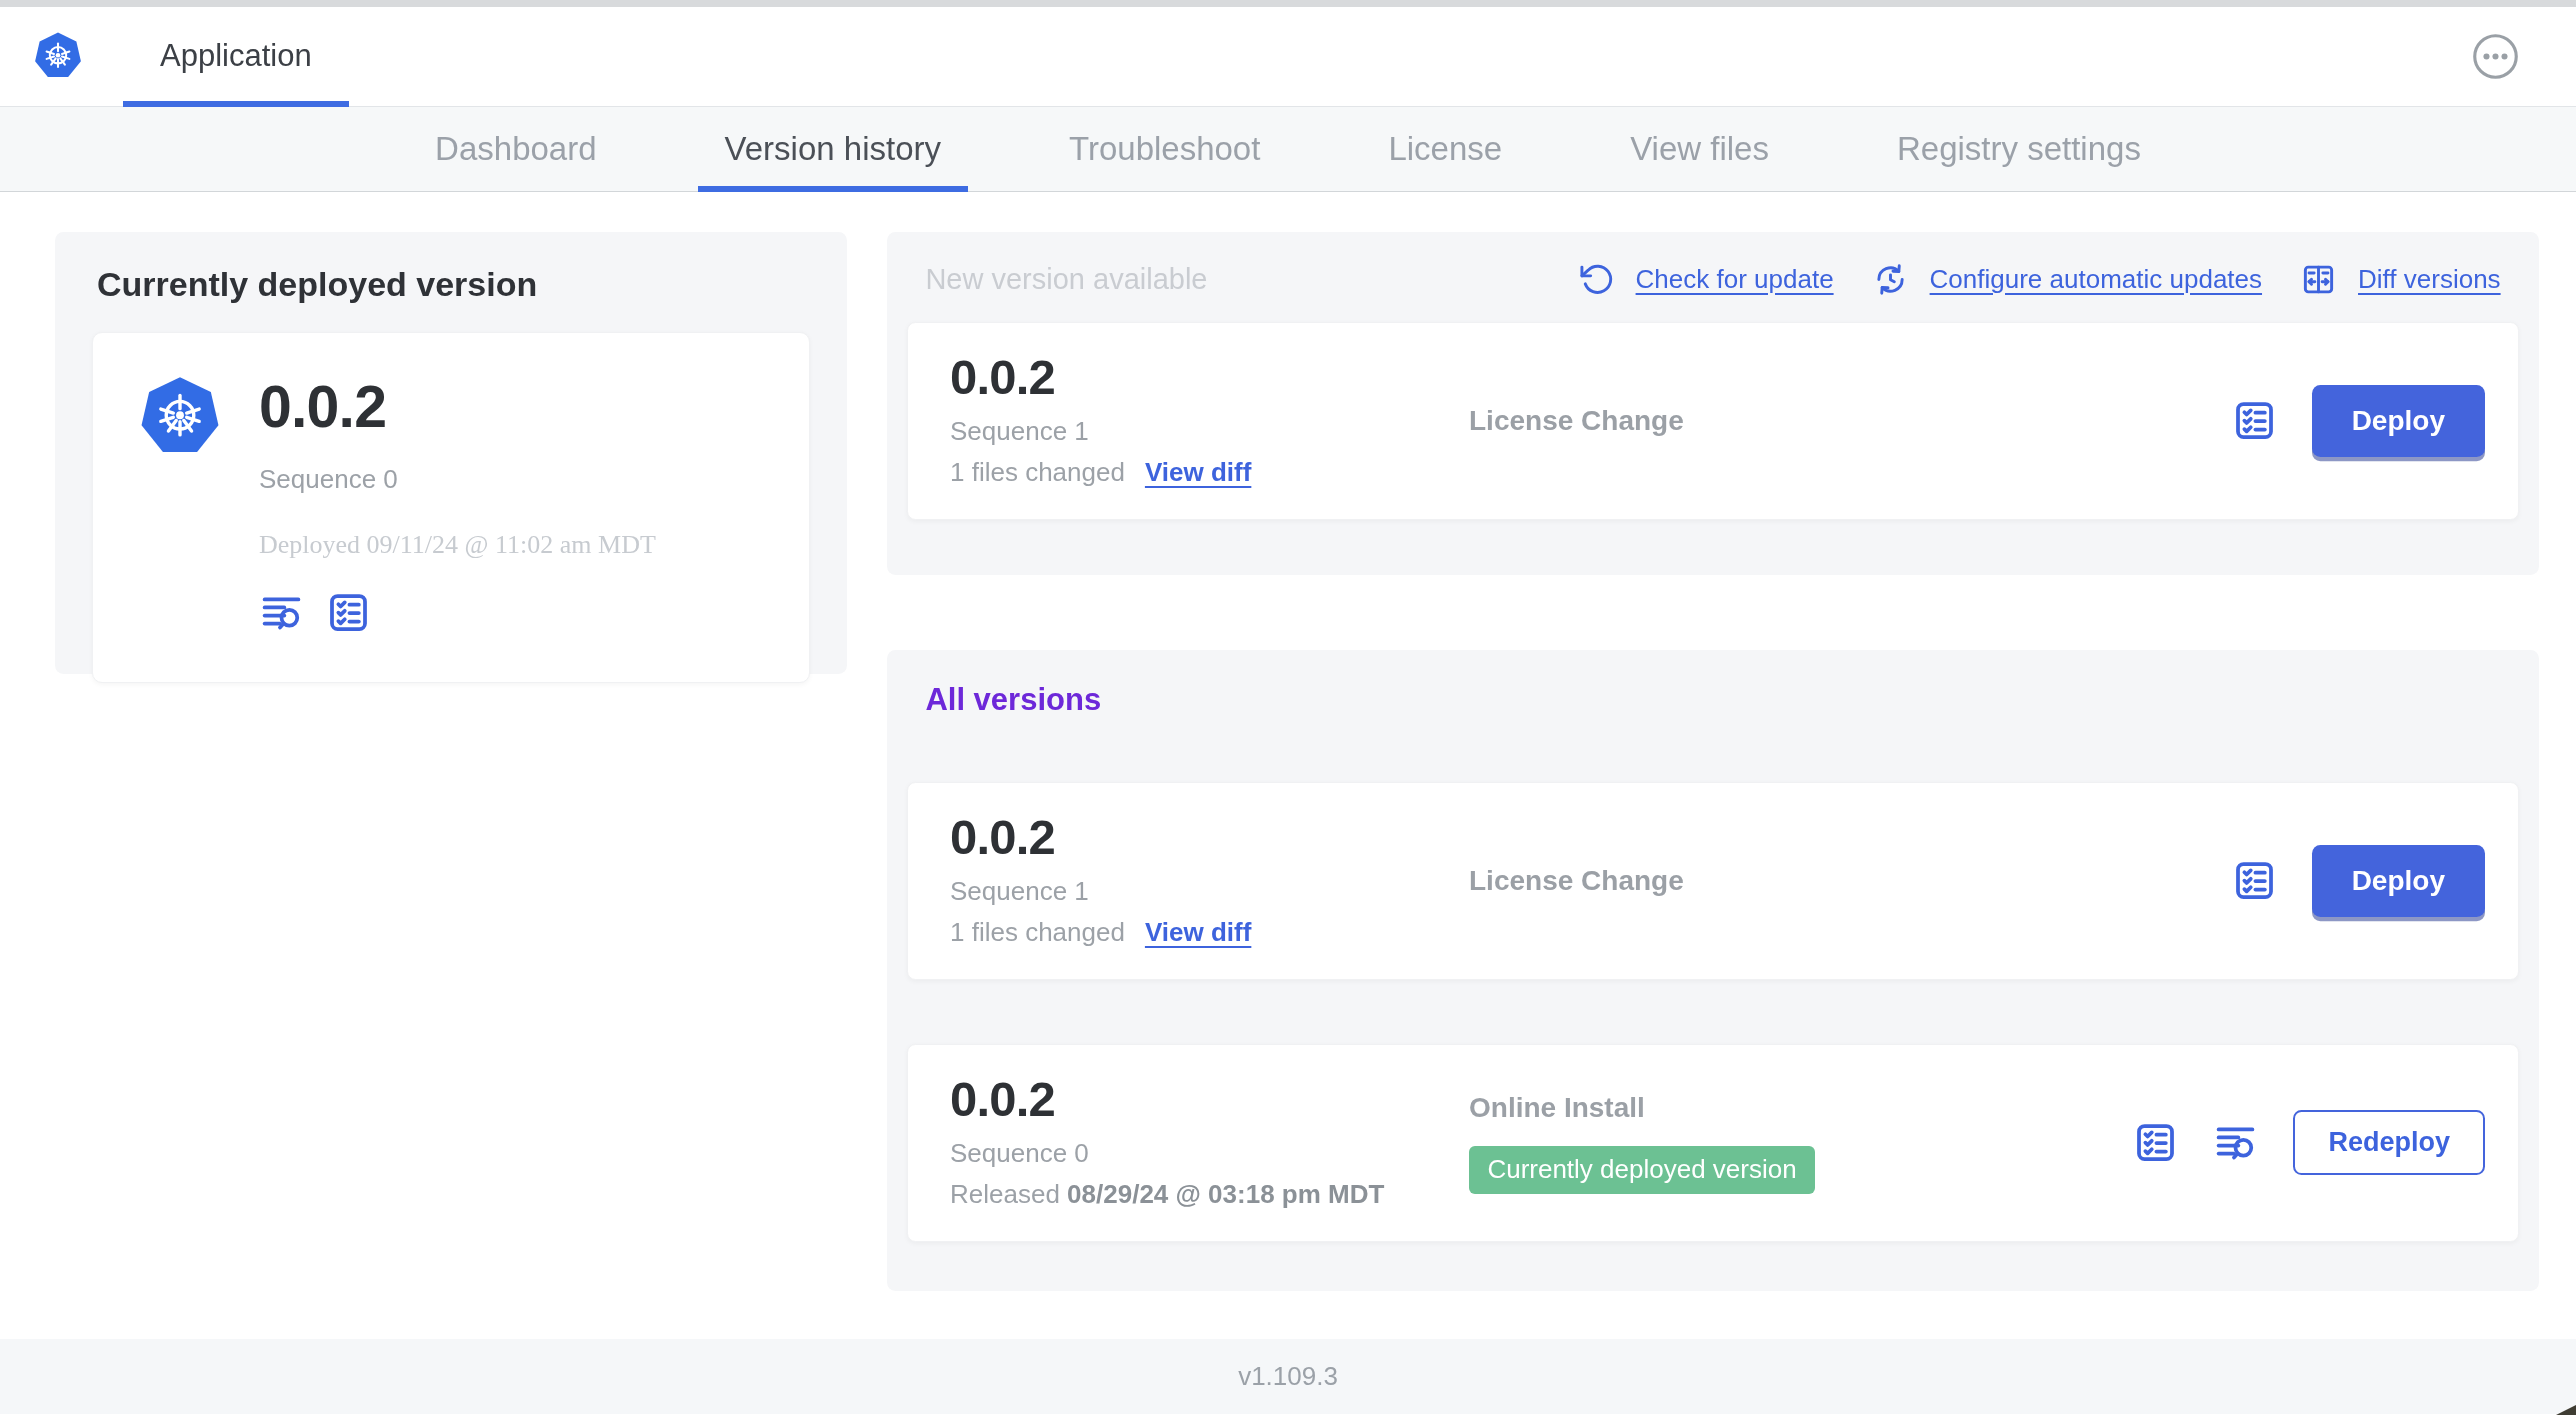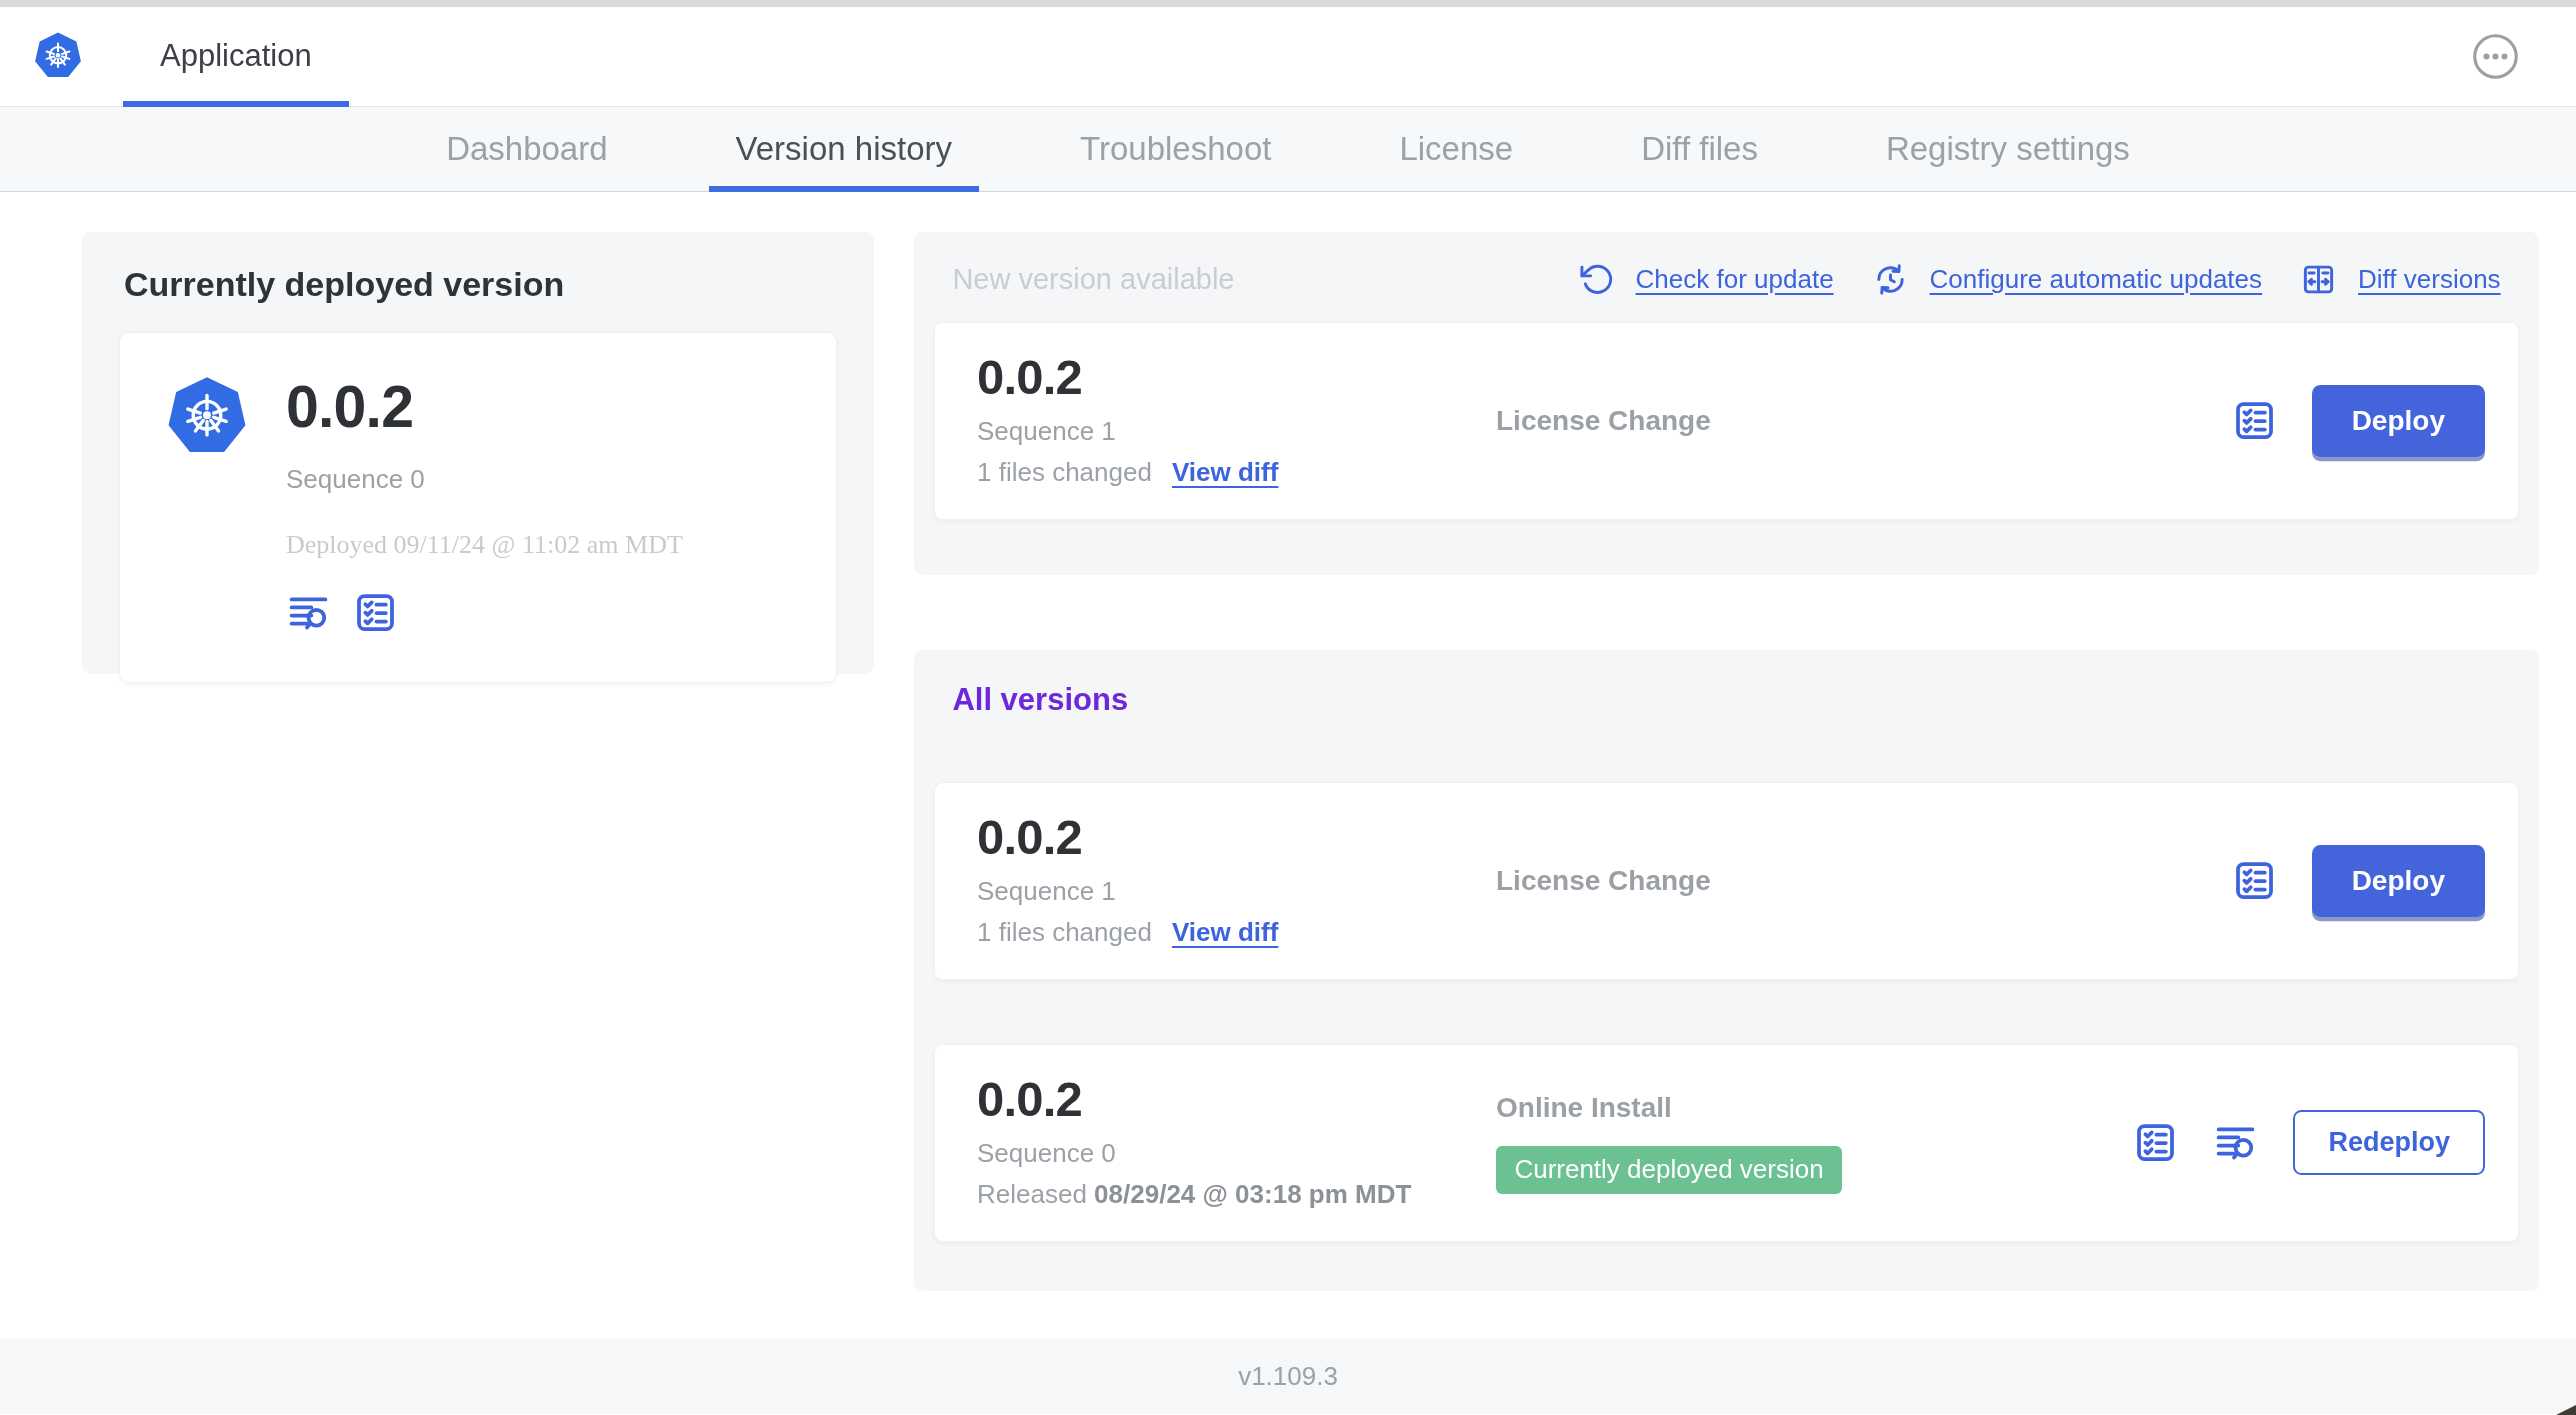--- a/index.html
+++ b/index.html
@@ -44,21 +44,21 @@
   }
   .tab.active { color:#4b5057; font-weight:500; }
   .tab.active::after {
     content:""; position:absolute; left:37px; right:37px; bottom:-1.7px;
     height:5.9px; background:#3e6ce2;
   }
 
   
   .main {
     height:1147px; background:#fff; display:flex; gap:40px;
-    padding:40px 37px 67px 82px;
+    padding:40px 37px 67px 55px;
   }
   .panel { background:#f5f6f8; border-radius:8.4px; }
 
   
   .left-panel { width:792px; height:442px; flex:none; padding:33px 37px; }
   .left-panel h2 { margin:0 0 28.5px 5px; font-size:34px; font-weight:700; color:#2f3237; }
   .deployed-card {
     background:#fff; border-radius:10px; border:0.8px solid #f0f1f3;
     box-shadow:0 1.7px 5px rgba(0,0,0,0.04);
     padding:40px 45px 47px; display:flex; gap:37px;
@@ -185,21 +185,21 @@
       <circle cx="16.6" cy="12" r="1.55" fill="currentColor"></circle>
     </svg>
   </button>
 </header>
 
 <nav class="nav">
   <div class="tab">Dashboard</div>
   <div class="tab active">Version history</div>
   <div class="tab">Troubleshoot</div>
   <div class="tab">License</div>
-  <div class="tab">Diff files</div>
+  <div class="tab">View files</div>
   <div class="tab">Registry settings</div>
 </nav>
 
 <main class="main">
 
   <section class="panel left-panel">
     <h2>Currently deployed version</h2>
     <div class="deployed-card">
       <span class="k8s-logo">
         <svg viewBox="0 0 64 64">

